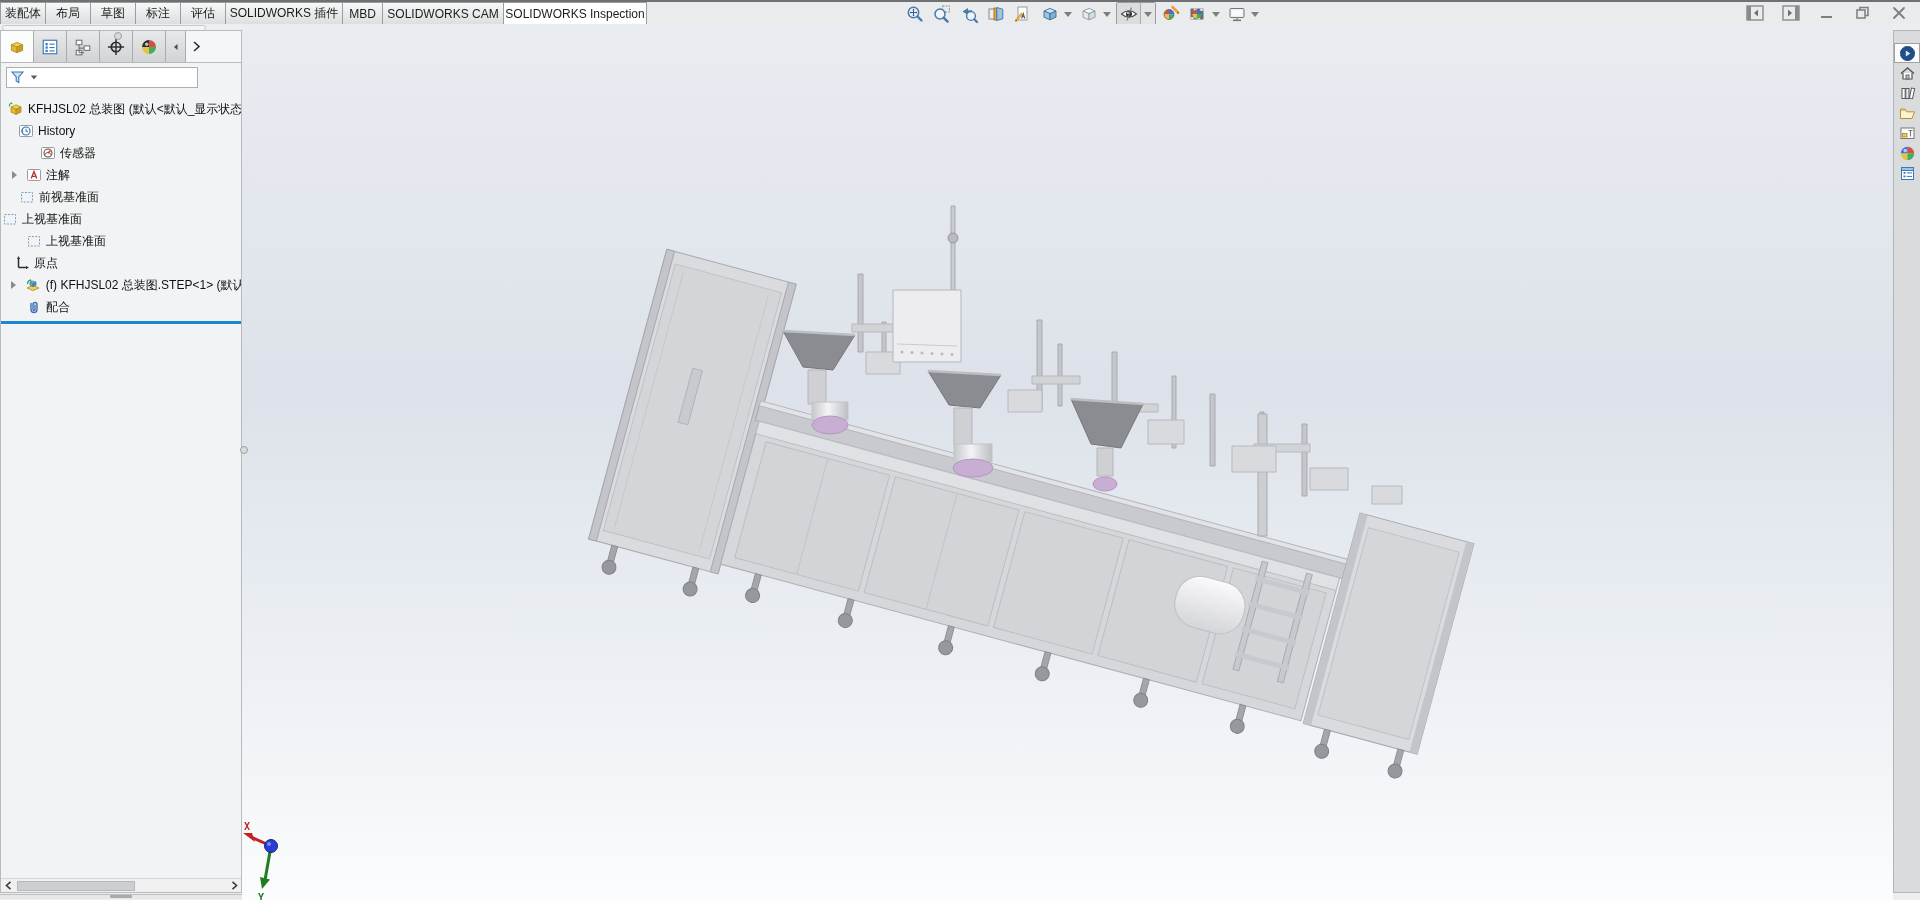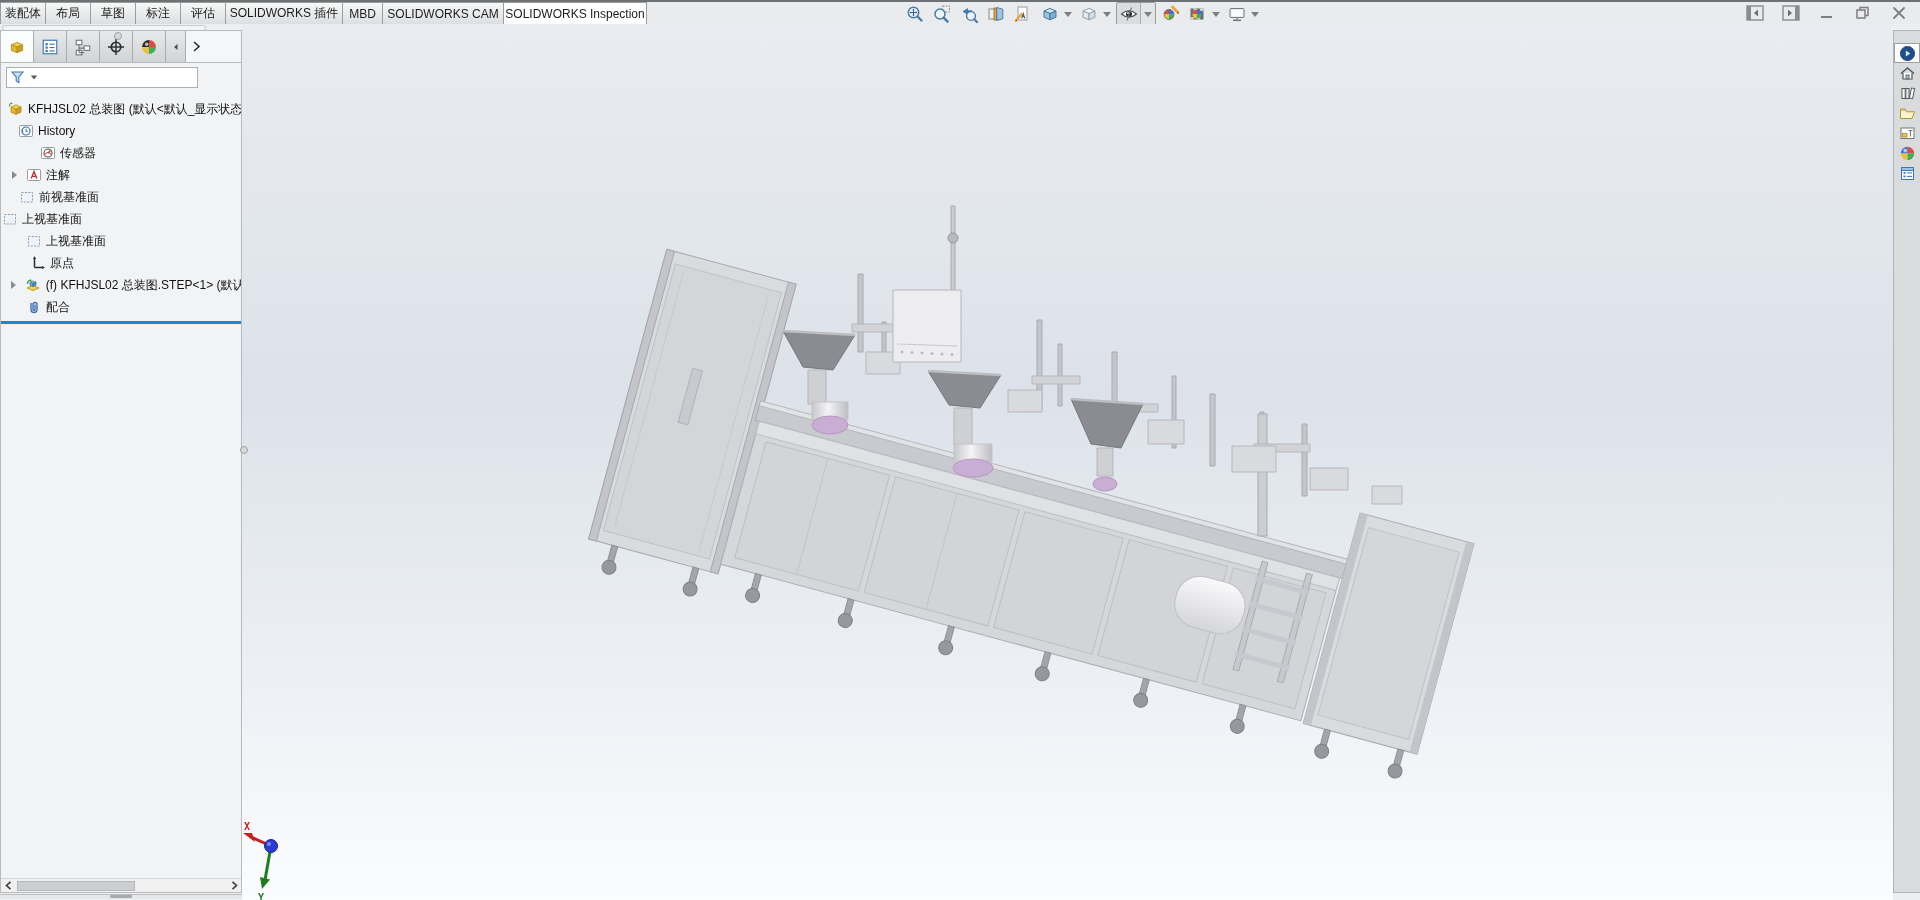--- a/index.html
+++ b/index.html
@@ -525,21 +525,21 @@
       </div>
       <div class="trow" style="padding-left:24px">
         <span class="ticon">
           <svg width="16" height="16" viewBox="0 0 16 16">
               <rect x="2.5" y="3.5" width="11" height="9.5" fill="#eef4fa" stroke="#8a9aab" stroke-dasharray="2 1.4"></rect>
             </svg>
         </span>
         <span class="tlabel">上视基准面</span>
       </div>
 
-      <div class="trow" style="padding-left:28px">
+      <div class="trow" style="padding-left:12px">
         <span class="ticon">
           <svg width="16" height="16" viewBox="0 0 16 16">
               <line x1="4.5" y1="3.5" x2="4.5" y2="12.5" stroke="#2b2c2e" stroke-width="1.5"></line>
               <line x1="4.5" y1="12.5" x2="13" y2="12.5" stroke="#2b2c2e" stroke-width="1.5"></line>
               <polygon points="4.5,1 3,4 6,4" fill="#2b2c2e"></polygon>
               <polygon points="15,12.5 12,11 12,14" fill="#2b2c2e"></polygon>
             </svg>
         </span>
         <span class="tlabel">原点</span>
       </div>

